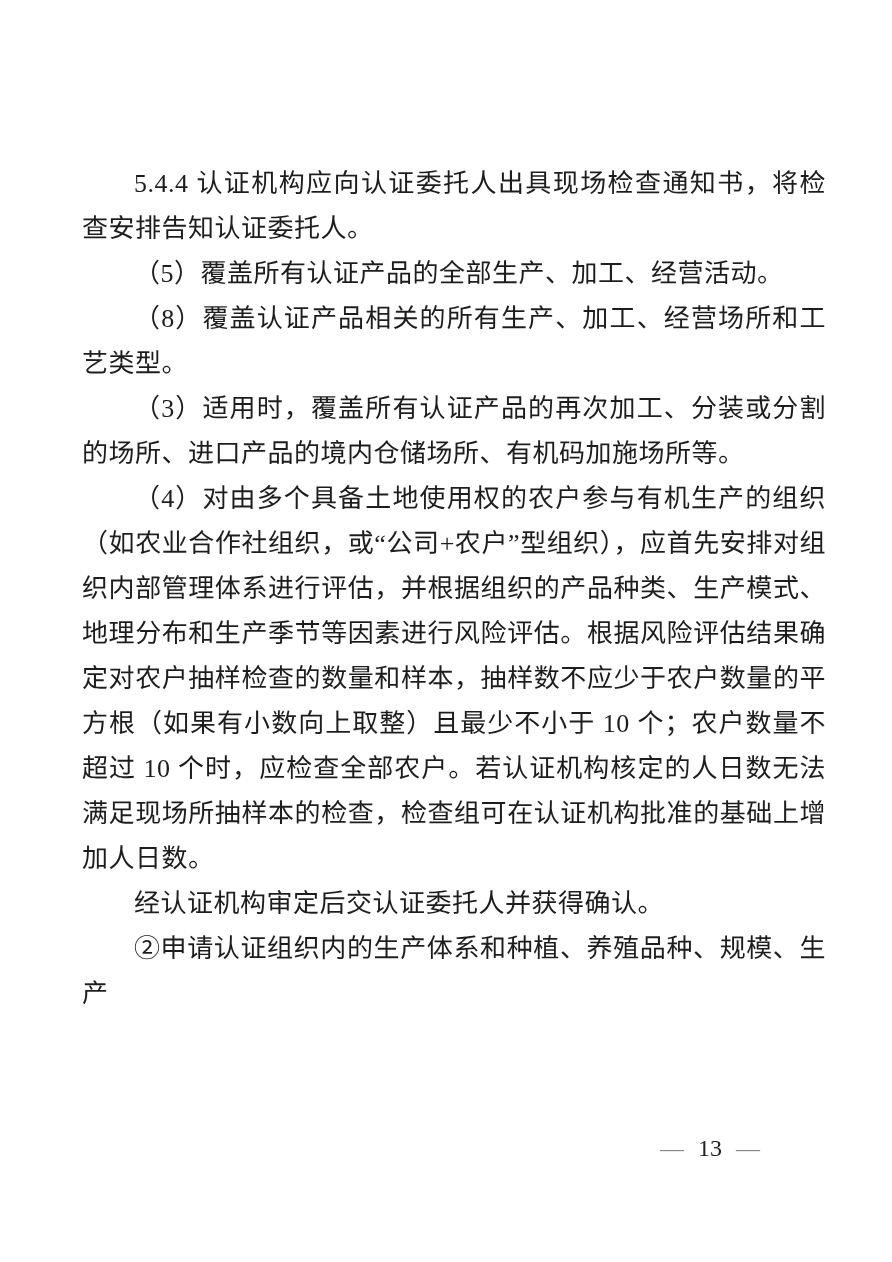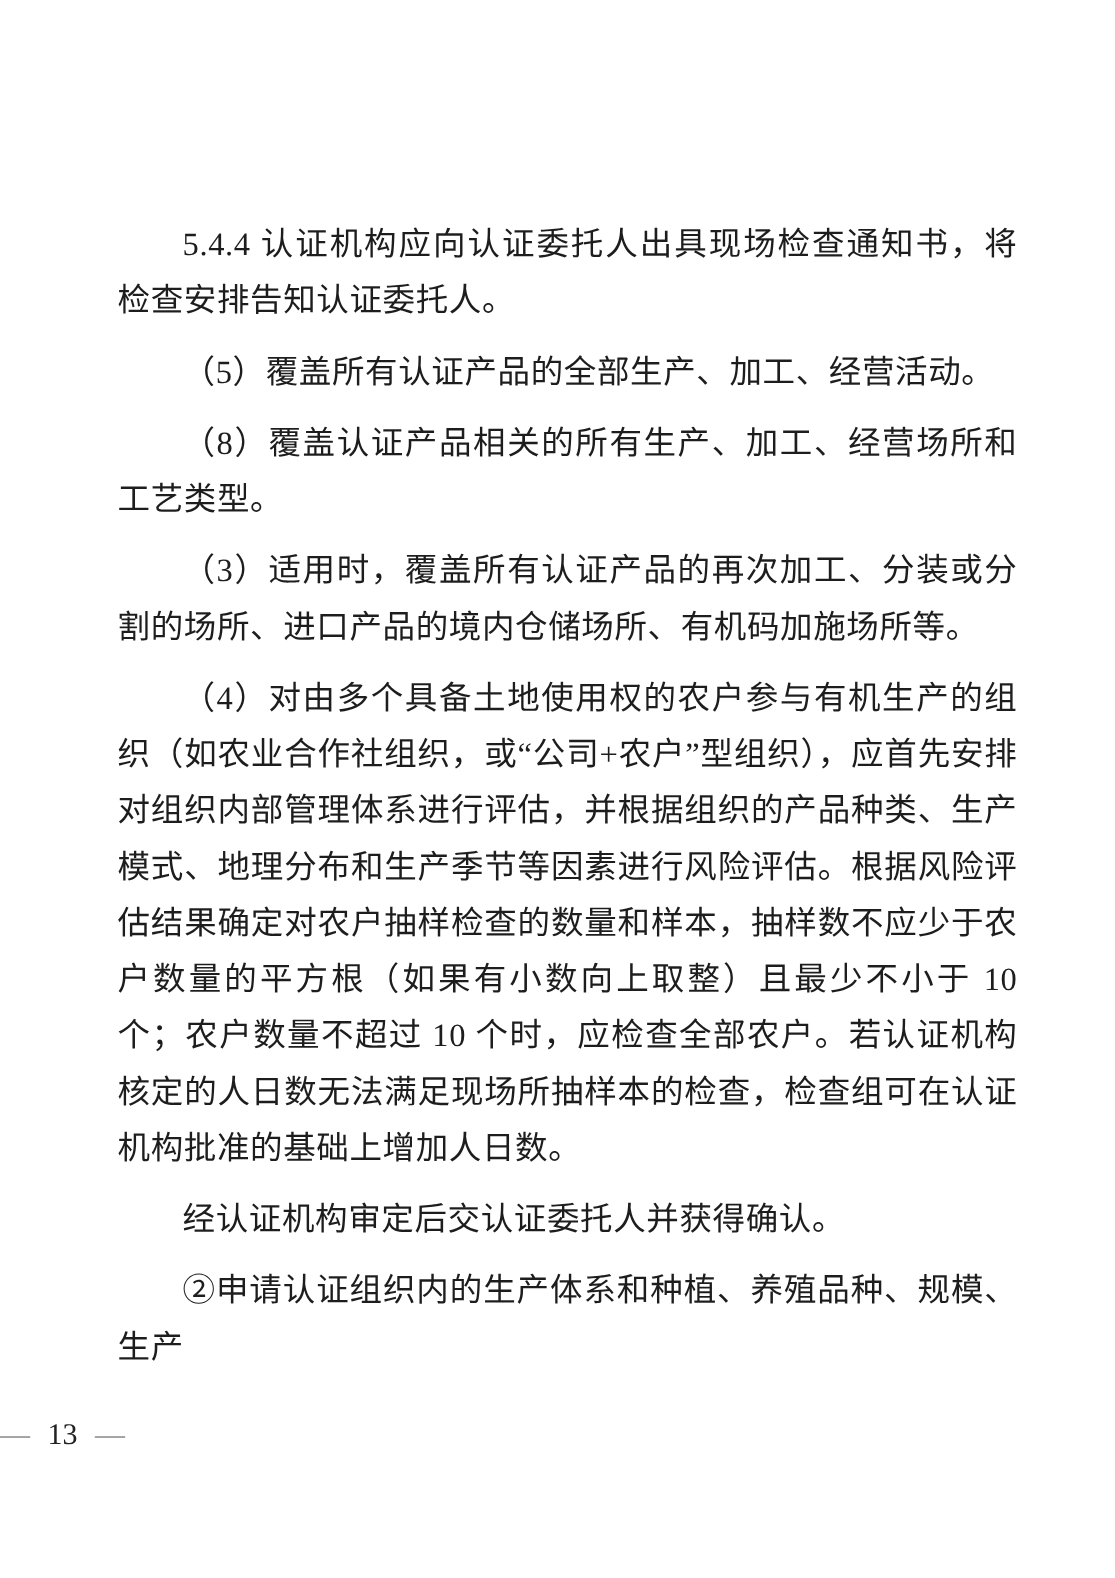--- a/index.html
+++ b/index.html
@@ -16,35 +16,36 @@
     font-family: "Liberation Serif", "DejaVu Serif", serif;
   }
   .document-body {
     position: absolute;
     top: 161px;
     left: 82px;
     width: 744px;
     color: #1d1d1d;
   }
   .document-body p {
-    margin: 12px;
+    margin: 0;
     padding: 0;
     font-size: 26px;
     line-height: 45px;
     text-align: justify;
     text-justify: inter-ideograph;
     text-indent: 2em;
     letter-spacing: 0.5px;
     word-break: break-all;
   }
   .page-footer {
     position: absolute;
     top: 1132px;
     left: 0;
     width: 806px;          
+    text-align: right;
     font-size: 24px;
     line-height: 32px;
     color: #222222;
     padding-right: 46px;
     box-sizing: border-box;
   }
   .page-footer .dash {
     color: #8a8a8a;
     letter-spacing: 0;
   }

